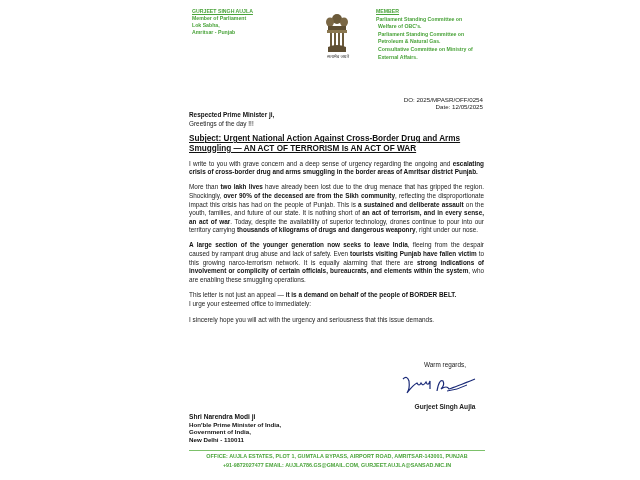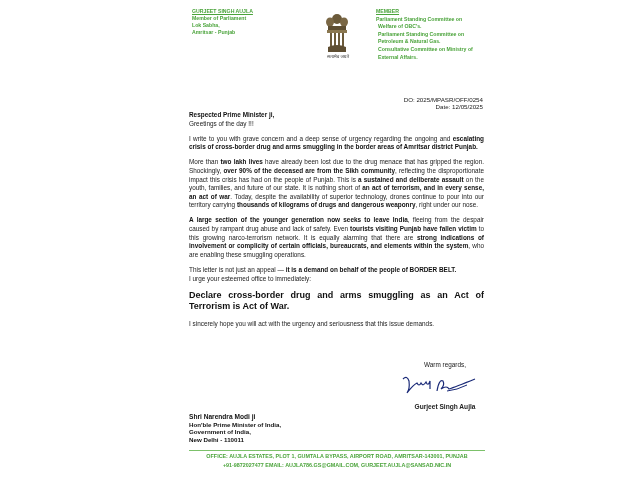--- a/index.html
+++ b/index.html
@@ -74,31 +74,31 @@
 
   <div class="ref">
     <div>DO: 2025/MPASR/OFF/0254</div>
     <div>Date: 12/05/2025</div>
   </div>
 
   <div class="body">
     <div class="salute">Respected Prime Minister ji,</div>
     <div>Greetings of the day !!!</div>
 
+    <div class="subject">Subject: Urgent National Action Against Cross-Border Drug and Arms Smuggling — AN ACT OF TERRORISM Is AN ACT OF WAR</div>
 
     <div class="para"><span>I write to you with grave concern and a deep sense of urgency regarding the ongoing and </span><b>escalating crisis of cross-border drug and arms smuggling in the border areas of Amritsar district Punjab.</b></div>
 
     <div class="para"><span>More than </span><b>two lakh lives</b><span> have already been lost due to the drug menace that has gripped the region. Shockingly, </span><b>over 90% of the deceased are from the Sikh community</b><span>, reflecting the disproportionate impact this crisis has had on the people of Punjab. This is </span><b>a sustained and deliberate assault</b><span> on the youth, families, and future of our state. It is nothing short of </span><b>an act of terrorism, and in every sense, an act of war</b><span>. Today, despite the availability of superior technology, drones continue to pour into our territory carrying </span><b>thousands of kilograms of drugs and dangerous weaponry</b><span>, right under our nose.</span></div>
 
     <div class="para"><b>A large section of the younger generation now seeks to leave India</b><span>, fleeing from the despair caused by rampant drug abuse and lack of safety. Even </span><b>tourists visiting Punjab have fallen victim</b><span> to this growing narco-terrorism network. It is equally alarming that there are </span><b>strong indications of involvement or complicity of certain officials, bureaucrats, and elements within the system</b><span>, who are enabling these smuggling operations.</span></div>
 
     <div class="para"><span>This letter is not just an appeal — </span><b>it is a demand on behalf of the people of BORDER BELT.</b></div>
     <div class="para tight">I urge your esteemed office to immediately:</div>
 
-    <div class="declare">Declare cross-border drug and arms smuggling as an Act of Terrorism is Act of War.</div>
 
     <div class="para" style="margin-top:8px">I sincerely hope you will act with the urgency and seriousness that this issue demands.</div>
   </div>
 
   <div class="closing">Warm regards,</div>
   <svg class="sig" viewBox="0 0 80 30">
     <path d="M6 8 Q10 4 12 10 Q13 18 10 22 Q16 14 20 12 Q22 16 24 12 Q26 16 29 11 Q31 16 33 10 L33 18" fill="none" stroke="#1a2a78" stroke-width="1.2"></path>
     <path d="M40 20 Q42 8 46 10 Q48 14 44 18 Q50 14 52 18 Q58 16 78 8" fill="none" stroke="#1a2a78" stroke-width="1.2"></path>
     <path d="M50 20 Q60 19 70 14" fill="none" stroke="#1a2a78" stroke-width="1"></path>
   </svg>

